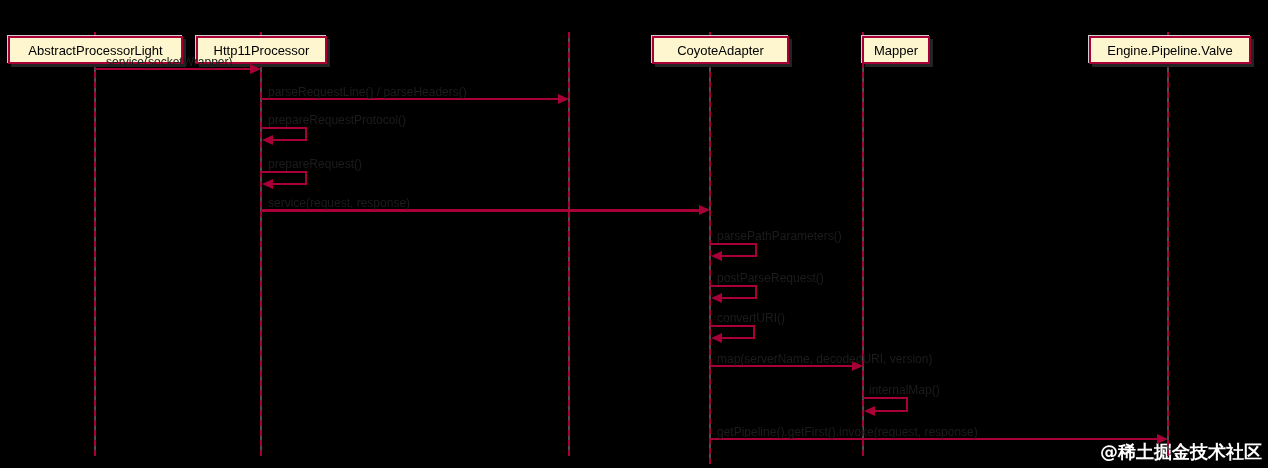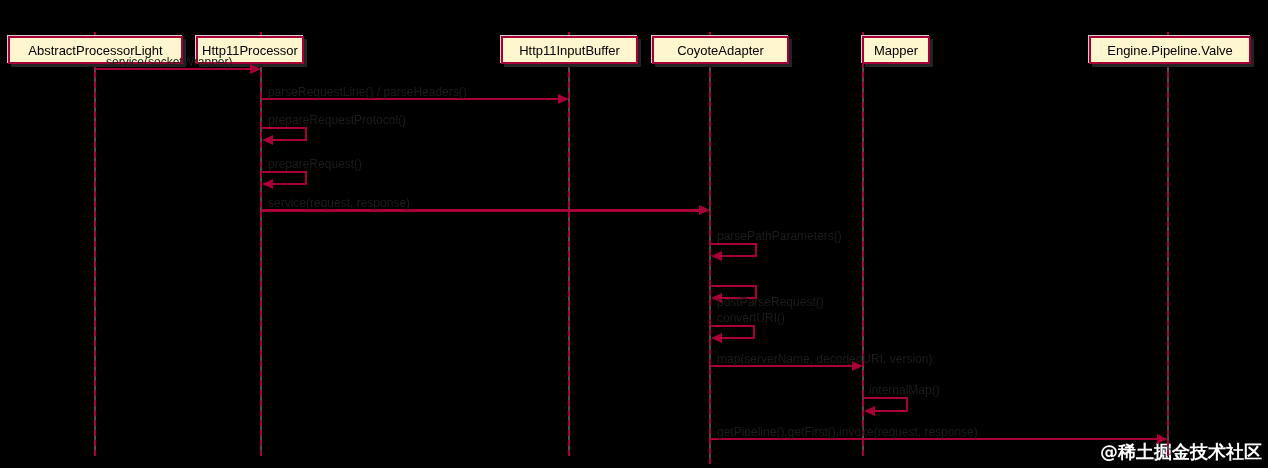--- a/index.html
+++ b/index.html
@@ -41,25 +41,22 @@
     </div>
     <div class="lifeline" style="left: 862px; top: 32px; height: 424px;">
       <div class="dash"></div>
     </div>
     <div class="lifeline" style="left: 1167px; top: 32px; height: 424px;">
       <div class="dash"></div>
     </div>
     <div class="pbox" style="left: 8px; width: 175px;">
       <div class="plabel">AbstractProcessorLight</div>
     </div>
-    <div class="pbox" style="left: 196px; width: 108px;">
+    <div class="pbox" style="left: 196px; width: 131px;">
       <div class="plabel">Http11Processor</div>
-    </div>
-    <div class="pbox" style="left: 501px; width: 137px;">
-      <div class="plabel">Http11InputBuffer</div>
     </div>
     <div class="pbox" style="left: 652px; width: 137px;">
       <div class="plabel">CoyoteAdapter</div>
     </div>
     <div class="pbox" style="left: 862px; width: 68px;">
       <div class="plabel">Mapper</div>
     </div>
     <div class="pbox" style="left: 1089px; width: 162px;">
       <div class="plabel">Engine.Pipeline.Valve</div>
     </div>
@@ -84,21 +81,21 @@
     <div class="mlabel" style="left: 268px; top: 196px;">service(request, response)</div>
     <div class="hline" style="left: 710px; top: 243px; width: 47px; height: 2px;"></div>
     <div class="vline" style="left: 755px; top: 243px; height: 14px;"></div>
     <div class="hline" style="left: 720px; top: 255px; width: 37px; height: 2px;"></div>
     <div class="head-l" style="left: 711px; top: 251px;"></div>
     <div class="mlabel" style="left: 717px; top: 229px;">parsePathParameters()</div>
     <div class="hline" style="left: 710px; top: 285px; width: 47px; height: 2px;"></div>
     <div class="vline" style="left: 755px; top: 285px; height: 14px;"></div>
     <div class="hline" style="left: 720px; top: 297px; width: 37px; height: 2px;"></div>
     <div class="head-l" style="left: 711px; top: 293px;"></div>
-    <div class="mlabel" style="left: 717px; top: 271px; margin-top: 24px;">postParseRequest()</div>
+    <div class="mlabel" style="left: 717px; top: 271px;">postParseRequest()</div>
     <div class="hline" style="left: 710px; top: 325px; width: 45px; height: 2px;"></div>
     <div class="vline" style="left: 753px; top: 325px; height: 14px;"></div>
     <div class="hline" style="left: 720px; top: 337px; width: 35px; height: 2px;"></div>
     <div class="head-l" style="left: 711px; top: 333px;"></div>
     <div class="mlabel" style="left: 717px; top: 311px;">convertURI()</div>
     <div class="hline" style="left: 710px; top: 365px; width: 144px; height: 2px;"></div>
     <div class="head-r" style="left: 852px; top: 361px;"></div>
     <div class="mlabel" style="left: 717px; top: 352px;">map(serverName, decodedURI, version)</div>
     <div class="hline" style="left: 863px; top: 397px; width: 45px; height: 2px;"></div>
     <div class="vline" style="left: 906px; top: 397px; height: 15px;"></div>

